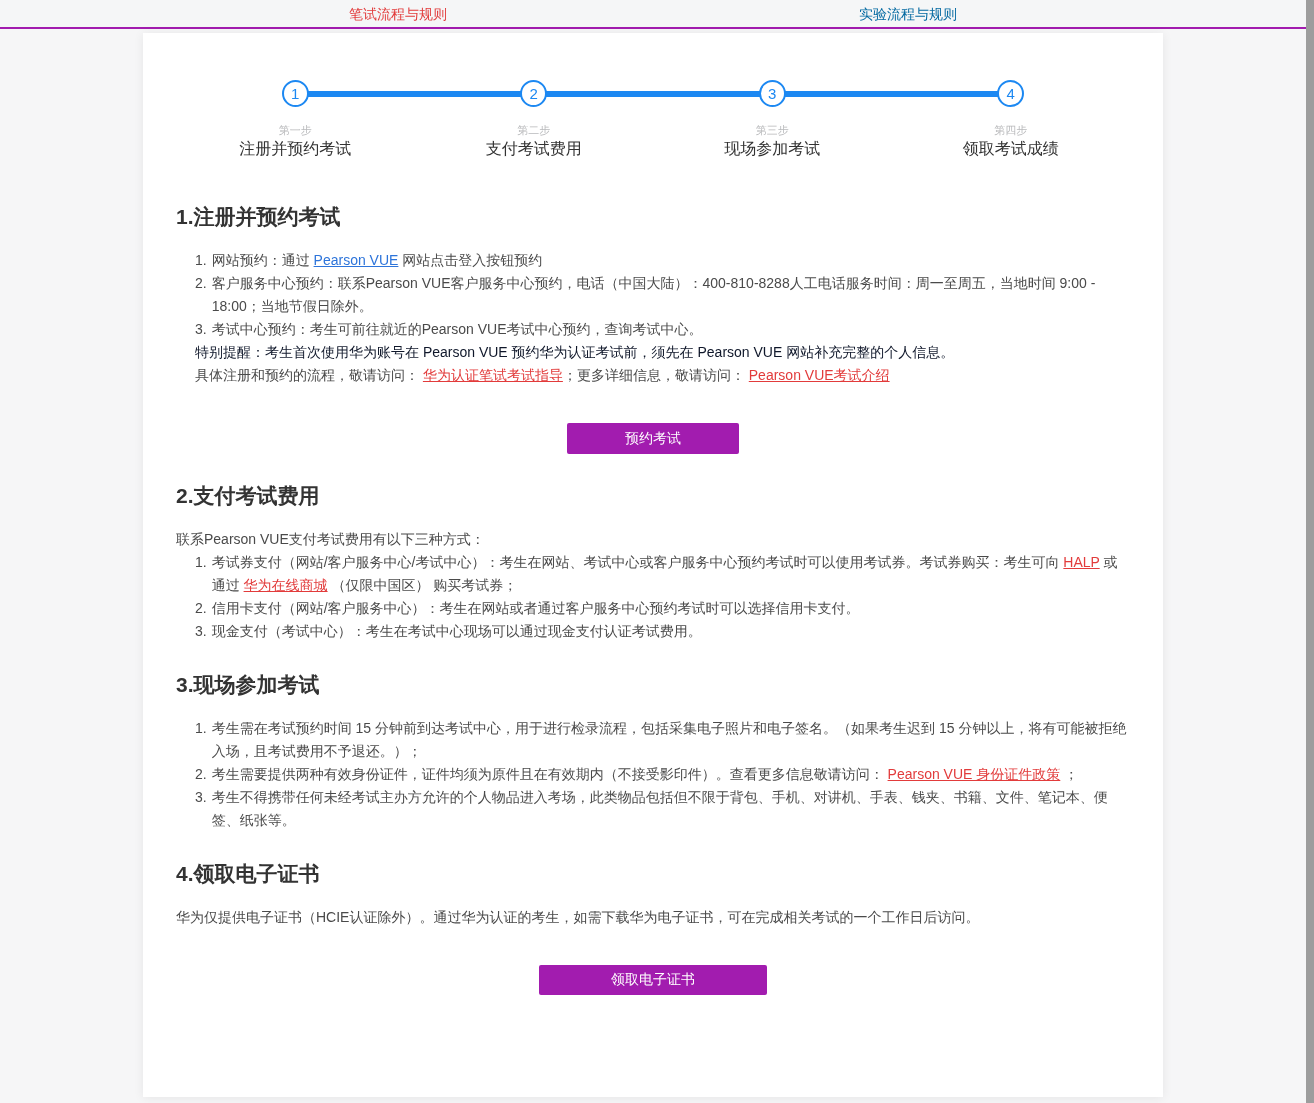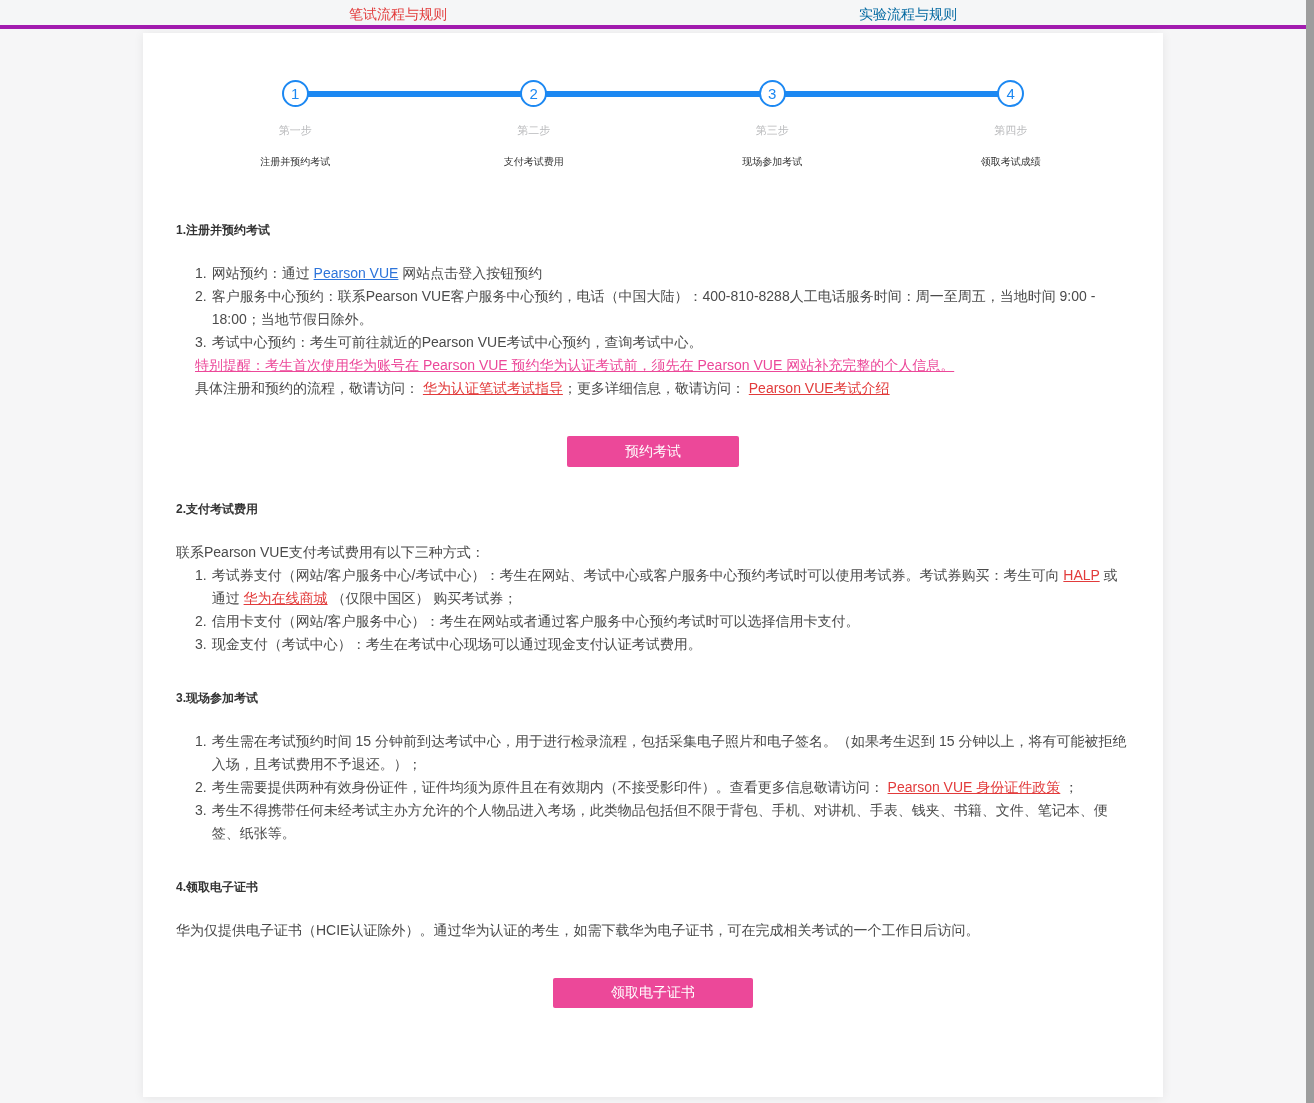--- a/index.html
+++ b/index.html
@@ -9,21 +9,21 @@
     background: #f6f6f7;
     font-family: "Liberation Sans", "DejaVu Sans", sans-serif;
     color: #4a4a4a;
     font-size: 14px;
   }
 
   
   .topbar {
     height: 29px;
     background: #f5f6f7;
-    border-bottom: 4px solid #a21caf;
+    border-bottom: 2px solid #a21caf;
   }
   .topbar-inner {
     margin-left: 143px;
     width: 1020px;
     height: 28px;
     display: flex;
   }
   .tab {
     flex: 1;
     text-align: center;
@@ -81,75 +81,74 @@
     align-items: center;
     justify-content: center;
   }
   .step-label {
     margin-top: 14px;
     font-size: 11px;
     color: #b9babc;
     line-height: 18px;
   }
   .step-name {
-    margin-top: 13px;
-    font-size: 10px;
+    font-size: 16px;
     color: #333;
     line-height: 20px;
     text-align: right;
   }
 
   
   .section-heading {
-    font-size: 12px;
+    font-size: 21px;
     font-weight: bold;
     color: #333;
     line-height: 24px;
     margin: 30px 0 20px;
   }
   .section-heading.first { margin-top: 46px; }
   .intro { line-height: 23px; }
   .li {
     display: flex;
     padding-left: 19px;
     line-height: 23px;
   }
   .li .marker { flex: none; margin-right: 5px; }
   .li .li-body { flex: 1; }
   .note-line {
     padding-left: 19px;
     line-height: 23px;
   }
-  .red-text { color: #ec4899; text-decoration: underline; }
+  .red-text { color: #0f172a; }
   .link-blue {
     color: #2d74da;
     text-decoration: underline;
     cursor: pointer;
   }
   .link-red {
     color: #e23b3b;
     text-decoration: underline;
     cursor: pointer;
   }
 
   
   .primary-btn {
     display: block;
     margin: 36px auto 0;
     height: 31px;
     border: none;
     border-radius: 2px;
-    background: #ec4899;
+    background: #a21caf;
     color: #ffffff;
     font-size: 14px;
     font-family: inherit;
     cursor: pointer;
   }
   .btn-book { width: 172px; }
-  .btn-cert { width: 200px; height: 30px; }
+  .btn-cert { width: 228px; height: 30px; }
 </style>
 </head>
 <body>
 
 <div class="topbar">
   <div class="topbar-inner">
     <div class="tab active">笔试流程与规则</div>
     <div class="tab">实验流程与规则</div>
   </div>
 </div>

